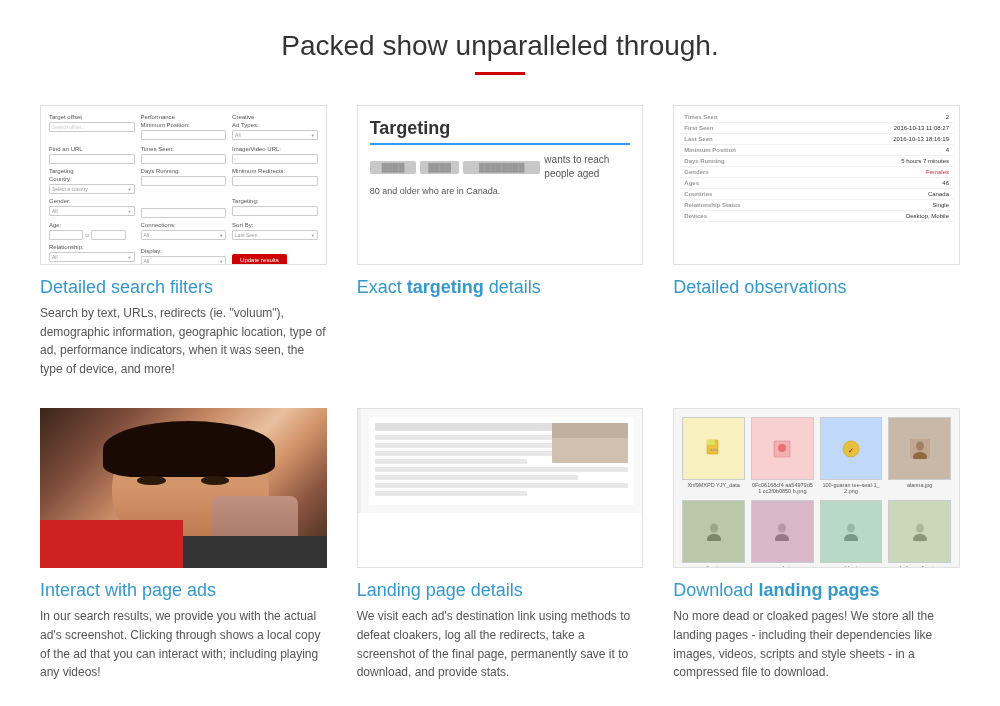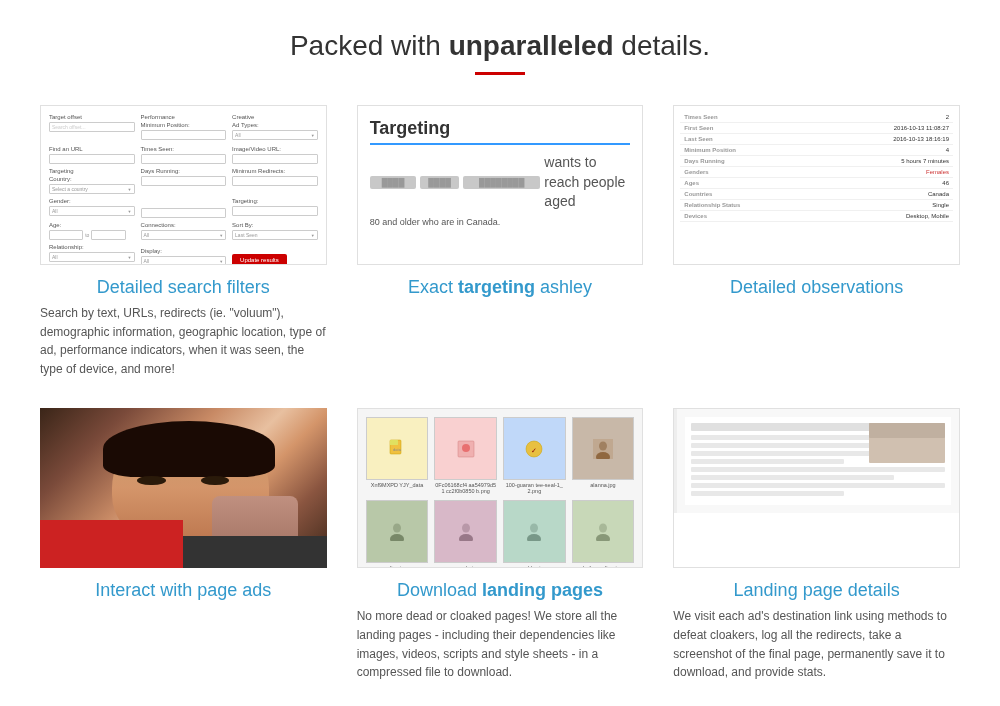--- a/index.html
+++ b/index.html
@@ -20,21 +20,21 @@
       margin-bottom: 10px;
     }
 
     .header h1 {
       font-size: 28px;
       font-weight: 300;
       color: #333;
     }
 
     .header h1 strong {
-      font-weight: 700;
+      font-weight: 400;
     }
 
     .divider-line {
       width: 50px;
       height: 3px;
       background: #cc0000;
       margin: 10px auto 30px;
     }
 
     .features-grid {
@@ -269,21 +269,20 @@
       margin-left: 4px;
       border-radius: 1px;
     }
 
     
     .feature-title {
       font-size: 18px;
       font-weight: 300;
       color: #3399cc;
       margin-bottom: 6px;
-      text-align: center;
     }
 
     .feature-title strong {
       font-weight: 700;
     }
 
     .feature-desc {
       font-size: 12px;
       line-height: 1.55;
       color: #555;
@@ -293,21 +292,21 @@
     .title-blue { color: #3399cc; }
 
   </style>
 </head>
 <body>
 
 <div class="page-wrapper">
 
   <div class="header">
     <h1>
-      <span>Packed with </span><strong>unparalleled</strong><span> details.</span>
+      <span>Packed show </span><strong>unparalleled</strong><span> through.</span>
     </h1>
     <div class="divider-line"></div>
   </div>
 
   <div class="features-grid">
 
     <div class="feature-item">
       <div class="feature-image">
         <div class="mock-search">
           <div class="mock-top-row">
@@ -408,27 +407,27 @@
     </div>
 
     <div class="feature-item">
       <div class="feature-image">
         <div class="mock-targeting">
           <div class="mock-targeting-title">Targeting</div>
           <div style="display:flex;align-items:center;gap:4px;margin-top:8px;margin-bottom:4px">
             <span style="background:#c8c8c8;border-radius:2px;padding:2px 12px;font-size:8px;color:#999">████</span>
             <span style="background:#c8c8c8;border-radius:2px;padding:2px 8px;font-size:8px;color:#999">████</span>
             <span style="background:#c8c8c8;border-radius:2px;padding:2px 16px;font-size:8px;color:#999">████████</span>
-            <span style="font-size:14px;color:#555;line-height:1.4"> wants to reach people aged</span>
+            <span style="font-size:10px;color:#555;line-height:1.4"> wants to reach people aged</span>
           </div>
           <div style="font-size:9px;color:#555;line-height:1.4;margin-top:4px">80 and older who are in Canada.</div>
         </div>
       </div>
       <div class="feature-title title-blue">
-        <span>Exact </span><strong>targeting</strong><span> ashley</span>
+        <span>Exact </span><strong>targeting</strong><span> details</span>
       </div>
     </div>
 
     <div class="feature-item">
       <div class="feature-image">
         <div class="mock-table">
           <div class="mock-table-row">
             <span class="mock-table-label">Times Seen</span>
             <span class="mock-table-value">2</span>
           </div>
@@ -491,114 +490,21 @@
             <div style="position:absolute;bottom:5%;right:10%;width:30%;height:40%;background:linear-gradient(#c09080,#a07060);border-radius:8px;"></div>
 
             <div style="position:absolute;bottom:0;left:0;width:50%;height:30%;background:#cc2222;"></div>
             <div style="position:absolute;bottom:0;right:0;width:50%;height:20%;background:#333;"></div>
           </div>
         </div>
       </div>
       <div class="feature-title title-blue">
         <span>Interact with page ads</span>
       </div>
-    </div>
-
-    <div class="feature-item">
-      <div class="feature-image">
-        <div class="mock-files">
-          <div class="mock-files-grid">
-
-            <div class="mock-file-item">
-              <div class="mock-file-thumb yellow">
-                <svg width="20" height="20" viewBox="0 0 20 20">
-                    <rect x="3" y="1" width="11" height="14" rx="1" fill="#f0c040" stroke="#c8a000" stroke-width="0.5"></rect>
-                    <rect x="3" y="1" width="8" height="5" rx="0.5" fill="#e0e060"></rect>
-                    <text x="10" y="12" text-anchor="middle" font-size="4" fill="#888">data</text>
-                  </svg>
-              </div>
-              <div class="mock-file-name">Xnf9MXPD YJY_data</div>
-            </div>
-            <div class="mock-file-item">
-              <div class="mock-file-thumb pink">
-                <svg width="20" height="20" viewBox="0 0 20 20">
-                    <rect x="2" y="2" width="16" height="16" rx="1" fill="#f0b0b0" stroke="#d08080" stroke-width="0.5"></rect>
-                    <circle cx="10" cy="9" r="4" fill="#e87070"></circle>
-                  </svg>
-              </div>
-              <div class="mock-file-name">0Fc06168cf4 aa54979d51 cc2f0b0850 b.png</div>
-            </div>
-            <div class="mock-file-item">
-              <div class="mock-file-thumb blue">
-                <svg width="20" height="20" viewBox="0 0 20 20">
-                    <circle cx="10" cy="10" r="8" fill="#e8c040" stroke="#c8a000" stroke-width="0.5"></circle>
-                    <text x="10" y="14" text-anchor="middle" font-size="7" fill="#8B0000">✓</text>
-                  </svg>
-              </div>
-              <div class="mock-file-name">100-guaran tee-seal-1_ 2.png</div>
-            </div>
-            <div class="mock-file-item">
-              <div class="mock-file-thumb person">
-                <svg width="20" height="20" viewBox="0 0 20 20">
-                    <rect width="20" height="20" fill="#c0a890"></rect>
-                    <ellipse cx="10" cy="7" rx="4" ry="4.5" fill="#a08060"></ellipse>
-                    <ellipse cx="10" cy="18" rx="7" ry="5" fill="#906840"></ellipse>
-                  </svg>
-              </div>
-              <div class="mock-file-name">alanna.jpg</div>
-            </div>
-
-            <div class="mock-file-item">
-              <div class="mock-file-thumb alice">
-                <svg width="20" height="20" viewBox="0 0 20 20">
-                    <rect width="20" height="20" fill="#b8c8a8"></rect>
-                    <ellipse cx="10" cy="7" rx="4" ry="4.5" fill="#98a888"></ellipse>
-                    <ellipse cx="10" cy="18" rx="7" ry="5" fill="#788868"></ellipse>
-                  </svg>
-              </div>
-              <div class="mock-file-name">alice.jpg</div>
-            </div>
-            <div class="mock-file-item">
-              <div class="mock-file-thumb amanda">
-                <svg width="20" height="20" viewBox="0 0 20 20">
-                    <rect width="20" height="20" fill="#d8b8c8"></rect>
-                    <ellipse cx="10" cy="7" rx="4" ry="4.5" fill="#b898a8"></ellipse>
-                    <ellipse cx="10" cy="18" rx="7" ry="5" fill="#987888"></ellipse>
-                  </svg>
-              </div>
-              <div class="mock-file-name">amanda.jp g</div>
-            </div>
-            <div class="mock-file-item">
-              <div class="mock-file-thumb ashley">
-                <svg width="20" height="20" viewBox="0 0 20 20">
-                    <rect width="20" height="20" fill="#b8d8c8"></rect>
-                    <ellipse cx="10" cy="7" rx="4" ry="4.5" fill="#98b8a8"></ellipse>
-                    <ellipse cx="10" cy="18" rx="7" ry="5" fill="#789888"></ellipse>
-                  </svg>
-              </div>
-              <div class="mock-file-name">ashley.jpg</div>
-            </div>
-            <div class="mock-file-item">
-              <div class="mock-file-thumb before">
-                <svg width="20" height="20" viewBox="0 0 20 20">
-                    <rect width="20" height="20" fill="#c8d8b8"></rect>
-                    <ellipse cx="10" cy="7" rx="4" ry="4.5" fill="#a8b898"></ellipse>
-                    <ellipse cx="10" cy="18" rx="7" ry="5" fill="#889878"></ellipse>
-                  </svg>
-              </div>
-              <div class="mock-file-name">before_afte r.jpg</div>
-            </div>
-          </div>
-
-        </div>
-      </div>
-      <div class="feature-title title-blue">
-        <span>Download </span><strong>landing pages</strong>
-      </div>
-      <div class="feature-desc">No more dead or cloaked pages! We store all the landing pages - including their dependencies like images, videos, scripts and style sheets - in a compressed file to download.</div>
+      <div class="feature-desc">In our search results, we provide you with the actual ad's screenshot. Clicking through shows a local copy of the ad that you can interact with; including playing any videos!</div>
     </div>
 
     <div class="feature-item">
       <div class="feature-image">
         <div class="mock-landing">
           <div class="mock-landing-content">
             <div class="mock-landing-img">
               <div style="width:100%;height:15px;background:#c0b0a0;margin-bottom:2px;border-radius:1px;"></div>
               <div style="width:100%;height:10px;background:#d0c0b0;border-radius:1px;"></div>
             </div>
@@ -615,14 +521,108 @@
             </div>
           </div>
         </div>
       </div>
       <div class="feature-title title-blue">
         <span>Landing page details</span>
       </div>
       <div class="feature-desc">We visit each ad's destination link using methods to defeat cloakers, log all the redirects, take a screenshot of the final page, permanently save it to download, and provide stats.</div>
     </div>
 
+    <div class="feature-item">
+      <div class="feature-image">
+        <div class="mock-files">
+          <div class="mock-files-grid">
+
+            <div class="mock-file-item">
+              <div class="mock-file-thumb yellow">
+                <svg width="20" height="20" viewBox="0 0 20 20">
+                    <rect x="3" y="1" width="11" height="14" rx="1" fill="#f0c040" stroke="#c8a000" stroke-width="0.5"></rect>
+                    <rect x="3" y="1" width="8" height="5" rx="0.5" fill="#e0e060"></rect>
+                    <text x="10" y="12" text-anchor="middle" font-size="4" fill="#888">data</text>
+                  </svg>
+              </div>
+              <div class="mock-file-name">Xnf9MXPD YJY_data</div>
+            </div>
+            <div class="mock-file-item">
+              <div class="mock-file-thumb pink">
+                <svg width="20" height="20" viewBox="0 0 20 20">
+                    <rect x="2" y="2" width="16" height="16" rx="1" fill="#f0b0b0" stroke="#d08080" stroke-width="0.5"></rect>
+                    <circle cx="10" cy="9" r="4" fill="#e87070"></circle>
+                  </svg>
+              </div>
+              <div class="mock-file-name">0Fc06168cf4 aa54979d51 cc2f0b0850 b.png</div>
+            </div>
+            <div class="mock-file-item">
+              <div class="mock-file-thumb blue">
+                <svg width="20" height="20" viewBox="0 0 20 20">
+                    <circle cx="10" cy="10" r="8" fill="#e8c040" stroke="#c8a000" stroke-width="0.5"></circle>
+                    <text x="10" y="14" text-anchor="middle" font-size="7" fill="#8B0000">✓</text>
+                  </svg>
+              </div>
+              <div class="mock-file-name">100-guaran tee-seal-1_ 2.png</div>
+            </div>
+            <div class="mock-file-item">
+              <div class="mock-file-thumb person">
+                <svg width="20" height="20" viewBox="0 0 20 20">
+                    <rect width="20" height="20" fill="#c0a890"></rect>
+                    <ellipse cx="10" cy="7" rx="4" ry="4.5" fill="#a08060"></ellipse>
+                    <ellipse cx="10" cy="18" rx="7" ry="5" fill="#906840"></ellipse>
+                  </svg>
+              </div>
+              <div class="mock-file-name">alanna.jpg</div>
+            </div>
+
+            <div class="mock-file-item">
+              <div class="mock-file-thumb alice">
+                <svg width="20" height="20" viewBox="0 0 20 20">
+                    <rect width="20" height="20" fill="#b8c8a8"></rect>
+                    <ellipse cx="10" cy="7" rx="4" ry="4.5" fill="#98a888"></ellipse>
+                    <ellipse cx="10" cy="18" rx="7" ry="5" fill="#788868"></ellipse>
+                  </svg>
+              </div>
+              <div class="mock-file-name">alice.jpg</div>
+            </div>
+            <div class="mock-file-item">
+              <div class="mock-file-thumb amanda">
+                <svg width="20" height="20" viewBox="0 0 20 20">
+                    <rect width="20" height="20" fill="#d8b8c8"></rect>
+                    <ellipse cx="10" cy="7" rx="4" ry="4.5" fill="#b898a8"></ellipse>
+                    <ellipse cx="10" cy="18" rx="7" ry="5" fill="#987888"></ellipse>
+                  </svg>
+              </div>
+              <div class="mock-file-name">amanda.jp g</div>
+            </div>
+            <div class="mock-file-item">
+              <div class="mock-file-thumb ashley">
+                <svg width="20" height="20" viewBox="0 0 20 20">
+                    <rect width="20" height="20" fill="#b8d8c8"></rect>
+                    <ellipse cx="10" cy="7" rx="4" ry="4.5" fill="#98b8a8"></ellipse>
+                    <ellipse cx="10" cy="18" rx="7" ry="5" fill="#789888"></ellipse>
+                  </svg>
+              </div>
+              <div class="mock-file-name">ashley.jpg</div>
+            </div>
+            <div class="mock-file-item">
+              <div class="mock-file-thumb before">
+                <svg width="20" height="20" viewBox="0 0 20 20">
+                    <rect width="20" height="20" fill="#c8d8b8"></rect>
+                    <ellipse cx="10" cy="7" rx="4" ry="4.5" fill="#a8b898"></ellipse>
+                    <ellipse cx="10" cy="18" rx="7" ry="5" fill="#889878"></ellipse>
+                  </svg>
+              </div>
+              <div class="mock-file-name">before_afte r.jpg</div>
+            </div>
+          </div>
+
+        </div>
+      </div>
+      <div class="feature-title title-blue">
+        <span>Download </span><strong>landing pages</strong>
+      </div>
+      <div class="feature-desc">No more dead or cloaked pages! We store all the landing pages - including their dependencies like images, videos, scripts and style sheets - in a compressed file to download.</div>
+    </div>
+
   </div>
 </div>
 
 </body></html>

